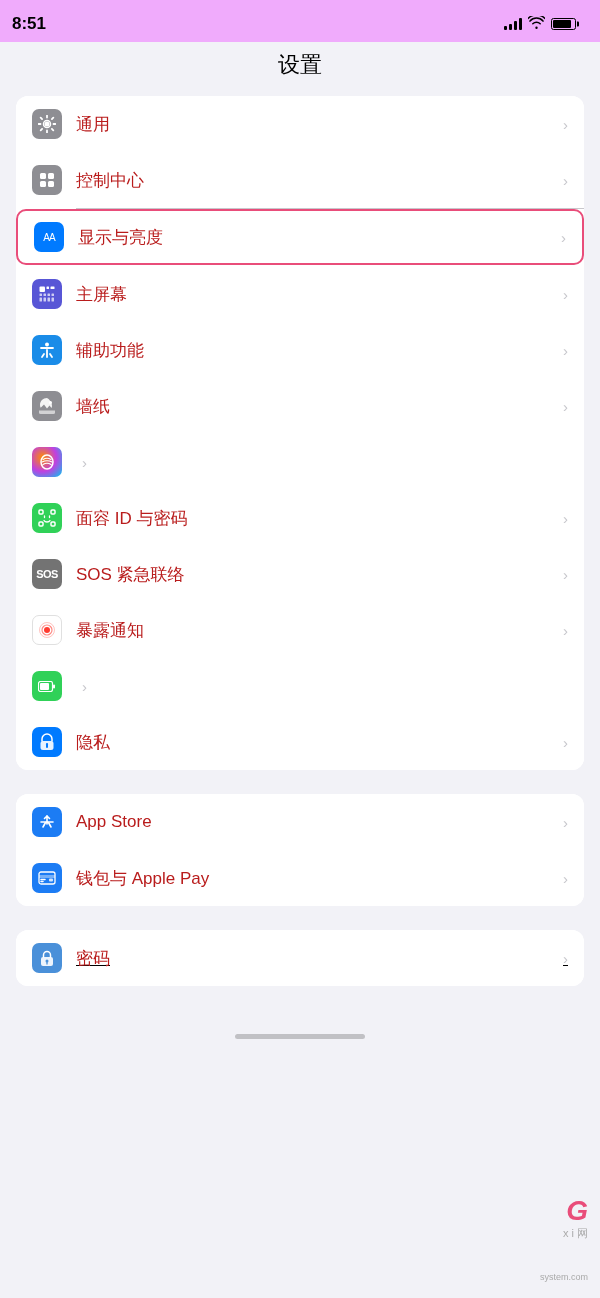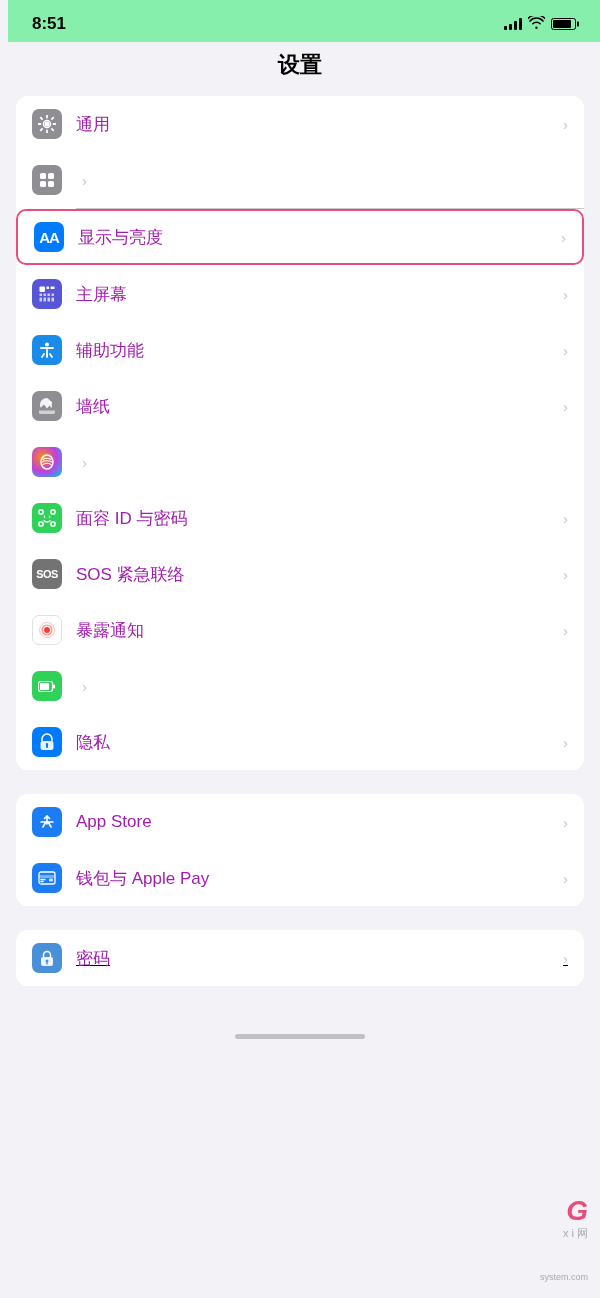--- a/index.html
+++ b/index.html
@@ -10,23 +10,22 @@
       background: #f2f2f7;
       font-family: -apple-system, "PingFang SC", "Helvetica Neue", sans-serif;
       overflow-x: hidden;
     }
 
     
     .status-bar {
       display: flex;
       justify-content: space-between;
       align-items: center;
-      padding: 14px 24px 8px 24px;
-      background: #86efac;
-      margin-left: 8px;
+      padding: 14px 24px 8px 12px;
+      background: #f0abfc;
     }
     .status-time {
       font-size: 17px;
       font-weight: 600;
       color: #000;
     }
     .status-icons {
       display: flex;
       align-items: center;
       gap: 6px;
@@ -72,21 +71,21 @@
       bottom: 1px;
       width: 80%;
       background: #000;
       border-radius: 1px;
     }
 
     
     .page-title {
       text-align: center;
       font-size: 22px;
-      font-weight: 700;
+      font-weight: 400;
       color: #000;
       padding: 8px 0 16px 0;
       background: #f2f2f7;
     }
 
     
     .settings-section {
       background: #fff;
       border-radius: 12px;
       margin: 0 16px 24px 16px;
@@ -130,36 +129,36 @@
       display: flex;
       align-items: center;
       justify-content: center;
       font-size: 16px;
       color: #fff;
       font-weight: 600;
     }
     .row-label {
       flex: 1;
       font-size: 17px;
-      color: #a21caf;
+      color: #b91c1c;
     }
     .row-chevron {
       color: #c7c7cc;
       font-size: 15px;
       margin-left: 6px;
     }
 
     
     .icon-gray { background: #8e8e93; }
     .icon-blue { background: #007aff; }
 
     
     .icon-aa {
-      font-size: 15px;
-      font-weight: 700;
+      font-size: 10px;
+      font-weight: 400;
       letter-spacing: -1px;
     }
 
     
     .watermark {
       position: fixed;
       bottom: 16px;
       right: 12px;
       display: flex;
       flex-direction: column;
@@ -224,20 +223,21 @@
 
   <div class="settings-row">
     <div class="row-icon" style="background:#8e8e93;">
       <svg width="18" height="18" viewBox="0 0 18 18" fill="none">
         <rect x="2" y="2" width="6" height="6" rx="1.5" fill="white"></rect>
         <rect x="10" y="2" width="6" height="6" rx="1.5" fill="white"></rect>
         <rect x="2" y="10" width="6" height="6" rx="1.5" fill="white"></rect>
         <rect x="10" y="10" width="6" height="6" rx="1.5" fill="white"></rect>
       </svg>
     </div>
+    <span class="row-label">控制中心</span>
     <span class="row-chevron">›</span>
   </div>
 
   <div class="settings-row highlighted">
     <div class="row-icon icon-blue icon-aa">AA</div>
     <span class="row-label">显示与亮度</span>
     <span class="row-chevron">›</span>
   </div>
 
   <div class="settings-row">

